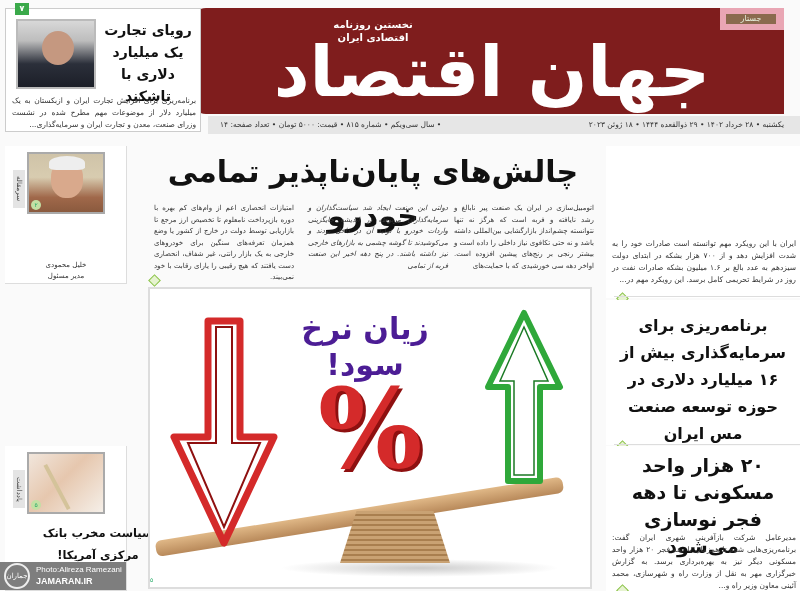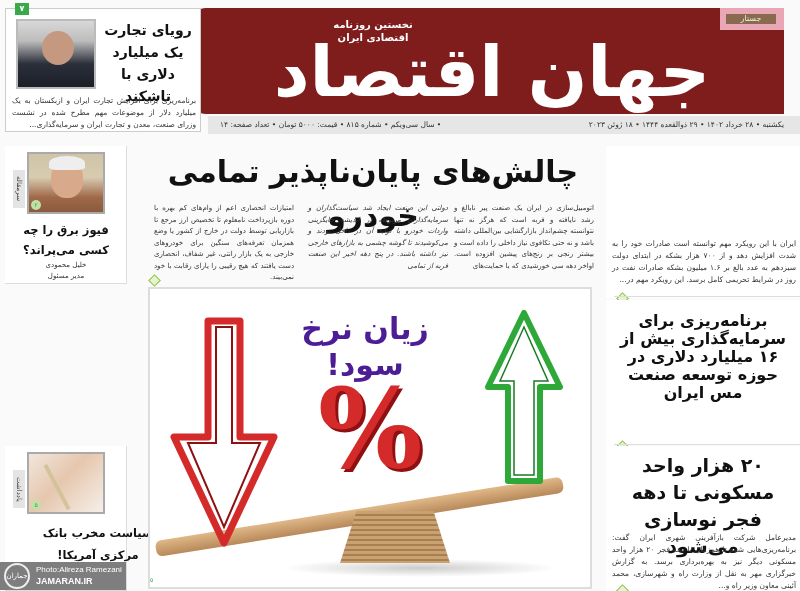--- a/index.html
+++ b/index.html
@@ -91,21 +91,20 @@
     <div class="teaser-body">برنامه‌ریزی برای افزایش تجارت ایران و ازبکستان به یک میلیارد دلار از موضوعات مهم مطرح شده در نشست وزرای صنعت، معدن و تجارت ایران و سرمایه‌گذاری...</div>
   </div>
 
   <div class="opinion" style="top:146px;height:138px;">
     <div class="opinion-label">سرمقاله</div>
     <div class="opinion-photo" style="background:linear-gradient(180deg,#cfc3a8 0%,#d8ccb0 40%,#a0684a 75%,#8a5a3e 100%);">
       <div style="position:absolute;left:22px;top:6px;width:32px;height:38px;border-radius:45%;background:#d9a98c;"></div>
       <div style="position:absolute;left:20px;top:2px;width:36px;height:14px;border-radius:50% 50% 20% 20%;background:#eee;"></div>
       <div class="opinion-num">۲</div>
     </div>
-    <div class="opinion-title" style="top:74px;">فیوز برق را چه کسی می‌پراند؟</div>
     <div class="opinion-author" style="top:114px;">خلیل محمودی</div>
     <div class="opinion-author" style="top:125px;">مدیر مسئول</div>
   </div>
 
 
   <div class="opinion" style="top:446px;height:145px;">
     <div class="opinion-label">یادداشت</div>
     <div class="opinion-photo" style="background:linear-gradient(135deg,#f1e6dc 0%,#e6c7ae 45%,#f5efe8 100%);">
       <div style="position:absolute;left:26px;top:8px;width:4px;height:50px;background:#d4c39a;transform:rotate(-28deg);"></div>
       <div class="opinion-num">۵</div>
@@ -138,21 +137,21 @@
     <div style="position:absolute;left:0;bottom:4px;font-size:6px;color:#2a6;">۵</div>
   </div>
 
   <div class="right-col" style="top:146px;height:152px;">
     <div class="rc-body" style="top:92px;">ایران با این رویکرد مهم توانسته است صادرات خود را به شدت افزایش دهد و از ۷۰۰ هزار بشکه در ابتدای دولت سیزدهم به عدد بالغ بر ۱.۶ میلیون بشکه صادرات نفت در روز در شرایط تحریمی کامل برسد. این رویکرد مهم در...</div>
     <div class="rc-mark" style="top:142px;"><span class="diamond"></span></div>
     <div class="rc-sep" style="top:150px;"></div>
   </div>
 
   <div class="right-col" style="top:300px;height:145px;">
-    <div class="rc-title" style="top:12px;font-size:16px;line-height:18px;padding:0 10px;">برنامه‌ریزی برای سرمایه‌گذاری بیش از ۱۶ میلیارد دلاری در حوزه توسعه صنعت مس ایران</div>
+    <div class="rc-title" style="top:12px;font-size:16px;line-height:27px;padding:0 10px;">برنامه‌ریزی برای سرمایه‌گذاری بیش از ۱۶ میلیارد دلاری در حوزه توسعه صنعت مس ایران</div>
     <div class="rc-mark" style="top:136px;"><span class="diamond"></span></div>
     <div class="rc-sep" style="top:144px;"></div>
   </div>
 
   <div class="right-col" style="top:446px;height:145px;">
     <div class="rc-title" style="top:6px;font-size:19px;line-height:27px;padding:0 8px;">۲۰ هزار واحد مسکونی تا دهه فجر نوسازی می‌شود</div>
     <div class="rc-body" style="top:86px;">مدیرعامل شرکت بازآفرینی شهری ایران گفت: برنامه‌ریزی‌هایی شده تا همزمان با دهه فجر ۲۰ هزار واحد مسکونی دیگر نیز به بهره‌برداری برسد. به گزارش خبرگزاری مهر به نقل از وزارت راه و شهرسازی، محمد آئینی معاون وزیر راه و...</div>
     <div class="rc-mark" style="top:134px;"><span class="diamond"></span></div>
   </div>
 

